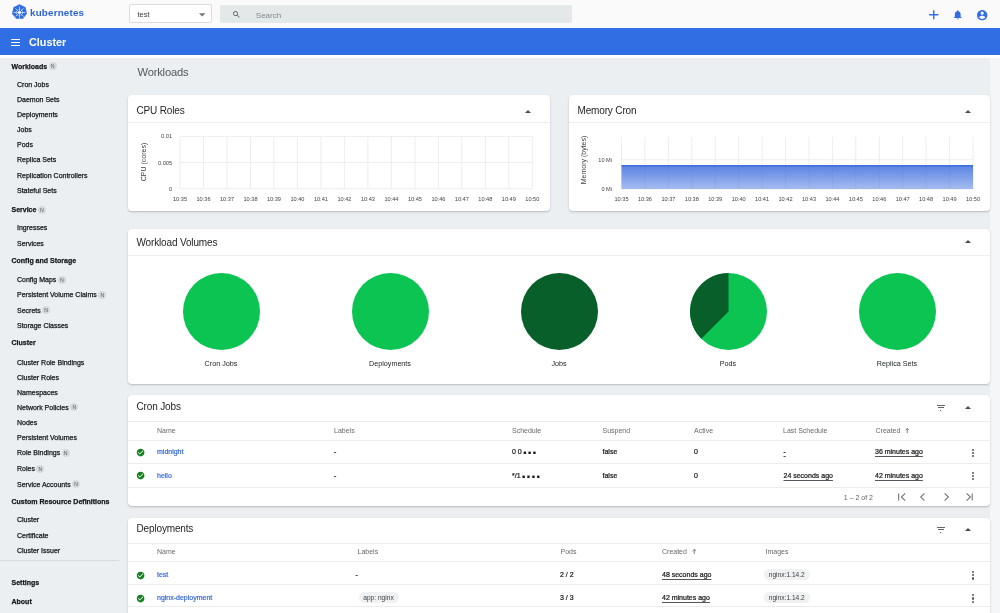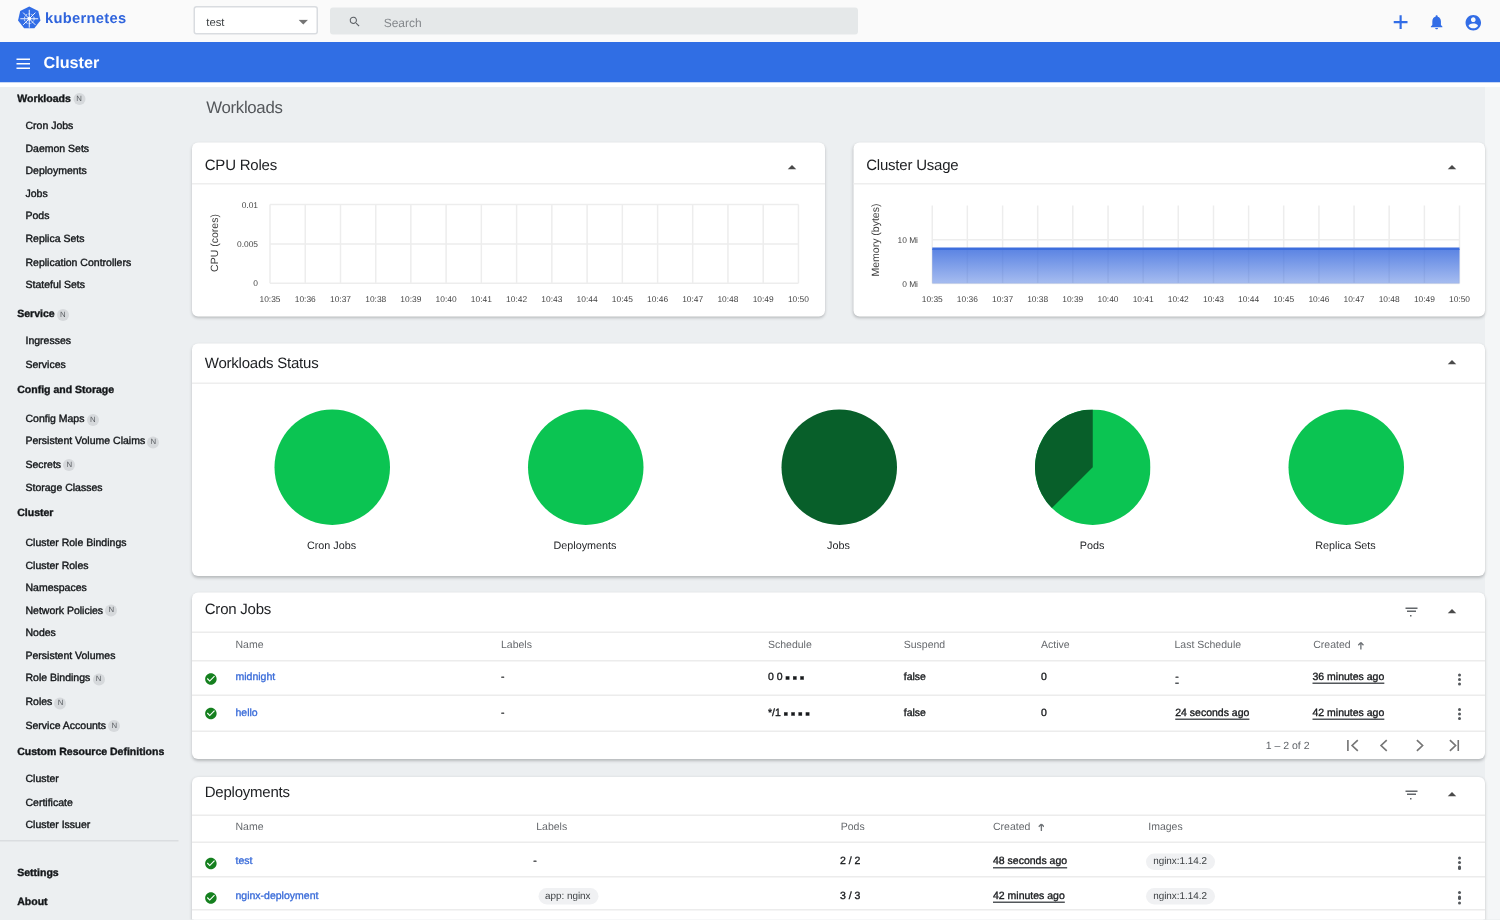--- a/index.html
+++ b/index.html
@@ -137,21 +137,21 @@
     <text x="263.4" y="106" font-size="5.6" fill="#444" text-anchor="middle">10:44</text>
     <text x="286.9" y="106" font-size="5.6" fill="#444" text-anchor="middle">10:45</text>
     <text x="310.4" y="106" font-size="5.6" fill="#444" text-anchor="middle">10:46</text>
     <text x="333.8" y="106" font-size="5.6" fill="#444" text-anchor="middle">10:47</text>
     <text x="357.3" y="106" font-size="5.6" fill="#444" text-anchor="middle">10:48</text>
     <text x="380.8" y="106" font-size="5.6" fill="#444" text-anchor="middle">10:49</text>
     <text x="404.3" y="106" font-size="5.6" fill="#444" text-anchor="middle">10:50</text>
     <text x="17.5" y="67" font-size="7" fill="#3c3c3c" text-anchor="middle" transform="rotate(-90 17.5 67)">CPU (cores)</text>
   </svg>
 <div class="card" style="left:569px;top:95px;width:421px;height:116px"></div>
-<div class="t ctitle" style="left:577.5px;top:104.5px;font-size:10px;color:#1d1f22">Cluster Usage</div>
+<div class="t ctitle" style="left:577.5px;top:104.5px;font-size:10px;color:#1d1f22">Memory Cron</div>
 <svg class="abs" style="left:965.4px;top:109.7px" width="6" height="3" viewBox="0 0 10 5">
     <path d="M0 5 L5 0 L10 5 Z" fill="#4a4a4a"></path>
   </svg>
 <div class="abs" style="left:569px;top:122px;width:421px;height:1px;background:#eeeeee"></div>
 <svg class="abs" style="left:569px;top:95px" width="421" height="116" viewBox="0 0 421 116">
     <defs>
       <linearGradient id="mg" x1="0" y1="0" x2="0" y2="1">
         <stop offset="0" stop-color="#3e6ede" stop-opacity="0.85"></stop>
         <stop offset="1" stop-color="#3e6ede" stop-opacity="0.46"></stop>
       </linearGradient>
@@ -190,21 +190,21 @@
     <text x="263.4" y="106" font-size="5.6" fill="#444" text-anchor="middle">10:44</text>
     <text x="286.8" y="106" font-size="5.6" fill="#444" text-anchor="middle">10:45</text>
     <text x="310.3" y="106" font-size="5.6" fill="#444" text-anchor="middle">10:46</text>
     <text x="333.7" y="106" font-size="5.6" fill="#444" text-anchor="middle">10:47</text>
     <text x="357.1" y="106" font-size="5.6" fill="#444" text-anchor="middle">10:48</text>
     <text x="380.6" y="106" font-size="5.6" fill="#444" text-anchor="middle">10:49</text>
     <text x="404.0" y="106" font-size="5.6" fill="#444" text-anchor="middle">10:50</text>
     <text x="17" y="65" font-size="7" fill="#3c3c3c" text-anchor="middle" transform="rotate(-90 17 65)">Memory (bytes)</text>
   </svg>
 <div class="card" style="left:128px;top:229px;width:862px;height:155px"></div>
-<div class="t ctitle" style="left:136.5px;top:237px;font-size:10px;color:#1d1f22">Workloads Status</div>
+<div class="t ctitle" style="left:136.5px;top:237px;font-size:10px;color:#1d1f22">Workload Volumes</div>
 <svg class="abs" style="left:965.4px;top:240.3px" width="6" height="3" viewBox="0 0 10 5">
     <path d="M0 5 L5 0 L10 5 Z" fill="#4a4a4a"></path>
   </svg>
 <div class="abs" style="left:128px;top:255px;width:862px;height:1px;background:#eeeeee"></div>
 <div class="abs" style="left:182.5px;top:272.5px;width:77.0px;height:77.0px;border-radius:50%;background:#0bc452"></div>
 <div class="t" style="left:161px;top:358.5px;width:120px;text-align:center;font-size:7.2px;color:#1d1f22">Cron Jobs</div>
 <div class="abs" style="left:351.5px;top:272.5px;width:77.0px;height:77.0px;border-radius:50%;background:#0bc452"></div>
 <div class="t" style="left:330px;top:358.5px;width:120px;text-align:center;font-size:7.2px;color:#1d1f22">Deployments</div>
 <div class="abs" style="left:520.5px;top:272.5px;width:77.0px;height:77.0px;border-radius:50%;background:#085f2a"></div>
 <div class="t" style="left:499px;top:358.5px;width:120px;text-align:center;font-size:7.2px;color:#1d1f22">Jobs</div>

